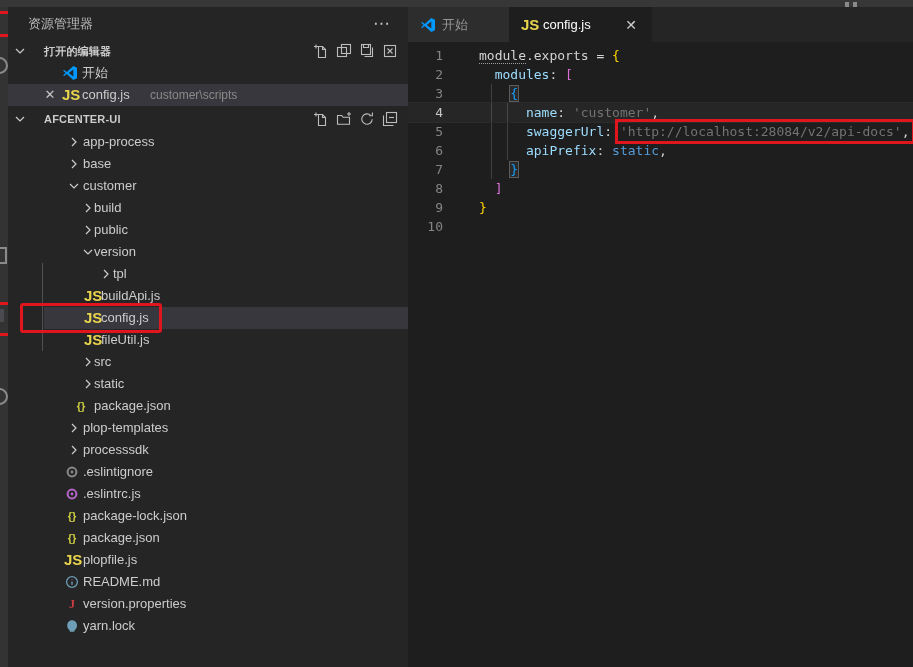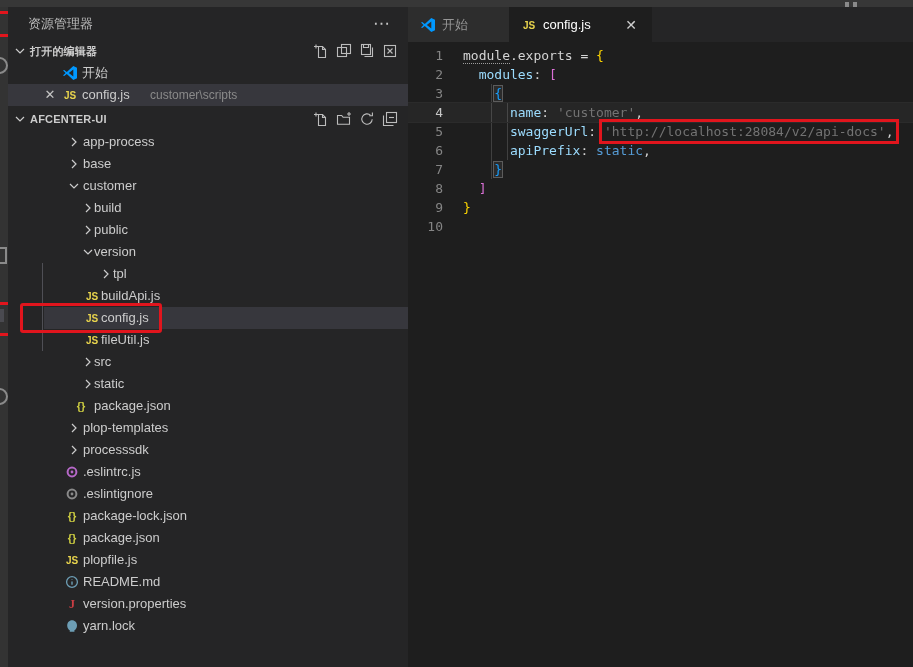--- a/index.html
+++ b/index.html
@@ -18,21 +18,21 @@
   .frag-sq{left:-8px;top:240px;width:11px;height:13px;border:2px solid #8a8a8a;}
   .frag-red2{left:-14px;top:295px;width:20px;height:28px;border:3px solid #e1151d;border-radius:2px;}
   .frag-darksq{left:-6px;top:302px;width:10px;height:13px;background:#4a4a50;}
   
   .sidebar{position:absolute;left:8px;top:7px;width:400px;height:660px;background:#252526;color:#cccccc;overflow:hidden;}
   .sb-title{height:33px;line-height:33px;padding-left:20px;font-size:13px;color:#bbbbbb;position:relative;}
   .sb-more{position:absolute;right:18px;top:0;font-size:17px;color:#c5c5c5;cursor:pointer;line-height:33px;}
   .sec-header{height:22px;display:flex;align-items:center;font-size:11px;font-weight:700;color:#cccccc;position:relative;}
   .sec-header.ws{height:25px;}
   .sec-chev{width:16px;height:16px;margin-left:4px;flex:none;display:flex;align-items:center;justify-content:center;}
-  .sec-label{margin-left:2px;letter-spacing:.2px;}
+  .sec-label{margin-left:16px;letter-spacing:.2px;}
   .actions{position:absolute;right:10px;display:flex;gap:7px;}
   .action{width:16px;height:16px;cursor:pointer;opacity:.95;}
   
   .oe-item{height:22px;position:relative;font-size:13px;color:#cccccc;}
   .oe-item.selected{background:#37373d;}
   .oe-close{position:absolute;left:34px;top:3px;width:16px;height:16px;color:#c5c5c5;font-size:13px;
             text-align:center;line-height:16px;cursor:pointer;}
   .oe-ic{position:absolute;top:3px;width:16px;height:16px;}
   .oe-name{position:absolute;left:74px;top:0;line-height:22px;}
   .oe-path{position:absolute;left:142px;top:0;line-height:22px;font-size:12px;color:#8a8a8a;}
@@ -40,38 +40,38 @@
   .tree{position:relative;padding-left:36px;}
   .tree-row{height:22px;position:relative;font-size:13px;color:#cccccc;cursor:pointer;}
   .tree-row.selected{background:#37373d;}
   .t-chev{position:absolute;top:3px;width:16px;height:16px;}
   .t-ic{position:absolute;top:3px;width:16px;height:16px;text-align:center;}
   .t-name{position:absolute;top:0;line-height:22px;white-space:nowrap;}
   .tree-guide{position:absolute;left:34px;top:256px;width:1px;height:88px;background:#4f4f55;}
   .sb-redbox{position:absolute;left:12px;top:296px;width:142px;height:30px;border:3px solid #e1151d;
              border-radius:3px;box-sizing:border-box;pointer-events:none;z-index:5;}
   
-  .ic-js{font-weight:700;font-size:10px;color:#e8d44d;line-height:16px;display:inline-block;width:16px;text-align:center;}
+  .ic-js{font-weight:700;font-size:15px;color:#e8d44d;line-height:16px;display:inline-block;width:16px;text-align:center;}
   .ic-json{font-weight:700;font-size:11px;color:#cbcb41;line-height:16px;display:inline-block;width:16px;text-align:center;}
   .ic-java{font-weight:700;font-size:12px;color:#cc3e44;line-height:16px;display:inline-block;width:16px;text-align:center;font-family:"Liberation Serif",serif;}
   
   .editor{position:absolute;left:408px;top:7px;width:505px;height:660px;background:#1e1e1e;}
   .tabbar{height:35px;background:#252526;display:flex;}
   .tab{box-sizing:border-box;display:flex;align-items:center;padding:0 12px;font-size:13px;gap:6px;cursor:pointer;}
   .tab.inactive{width:101px;background:#2d2d2d;color:#969696;}
   .tab.active{width:143px;background:#1e1e1e;color:#ffffff;}
   .tab .tab-ic{width:16px;height:16px;flex:none;}
   .tab-close{margin-left:auto;color:#cfcfcf;font-size:14px;width:18px;text-align:center;cursor:pointer;}
   .code{position:absolute;left:0;top:35px;right:0;bottom:0;padding-top:4px;
         font-family:"DejaVu Sans Mono",monospace;font-size:13px;line-height:19px;}
   .code-line{display:flex;height:19px;white-space:pre;position:relative;}
   .code-line.line-active{background:rgba(255,255,255,.04);box-shadow:0 -1px 0 #2b2b2b,0 1px 0 #2b2b2b;}
   .gutter{width:35px;flex:none;text-align:right;color:#858585;}
   .line-active .gutter{color:#c6c6c6;}
-  .line-text{margin-left:20px;}
+  .line-text{margin-left:36px;}
   .c-fg{color:#d4d4d4}.c-prop{color:#9cdcfe}.c-str{color:#737373}.c-kw{color:#569cd6}
   .c-b1{color:#ffd700}.c-b2{color:#da70d6}.c-b3{color:#179fff}
   .tok-u{border-bottom:1px dotted #9d9d9d;}
   .tok-m{outline:1px solid #5c5c5c;background:rgba(130,130,130,.14);}
   .red-group{outline:3px solid #e1151d;outline-offset:2px;}
   .iguide{position:absolute;width:1px;background:#404040;}
   .ig1{left:83px;top:42px;height:95px;}
   .ig2{left:99px;top:61px;height:57px;}
   svg{display:block;}
 </style>
@@ -295,34 +295,34 @@
           <span class="t-chev" style="left: 22px;">
             <svg width="16" height="16" viewBox="0 0 16 16">
               <path fill="none" stroke="#cccccc" stroke-width="1.2" d="M6 4l4 4-4 4"></path>
             </svg>
           </span>
           <span class="t-name" style="left: 39px;">processsdk</span>
         </div>
         <div class="tree-row">
           <span class="t-ic" style="left: 20px;">
             <svg width="16" height="16" viewBox="0 0 16 16">
+              <circle cx="8" cy="8" r="4.4" fill="none" stroke="#8a8a8a" stroke-width="2"></circle>
+              <circle cx="8" cy="8" r="1.4" fill="#8a8a8a"></circle>
+            </svg>
+          </span>
+          <span class="t-name" style="left: 39px;">.eslintignore</span>
+        </div>
+        <div class="tree-row">
+          <span class="t-ic" style="left: 20px;">
+            <svg width="16" height="16" viewBox="0 0 16 16">
               <circle cx="8" cy="8" r="4.4" fill="none" stroke="#b668c8" stroke-width="2"></circle>
               <circle cx="8" cy="8" r="1.4" fill="#b668c8"></circle>
             </svg>
           </span>
           <span class="t-name" style="left: 39px;">.eslintrc.js</span>
-        </div>
-        <div class="tree-row">
-          <span class="t-ic" style="left: 20px;">
-            <svg width="16" height="16" viewBox="0 0 16 16">
-              <circle cx="8" cy="8" r="4.4" fill="none" stroke="#8a8a8a" stroke-width="2"></circle>
-              <circle cx="8" cy="8" r="1.4" fill="#8a8a8a"></circle>
-            </svg>
-          </span>
-          <span class="t-name" style="left: 39px;">.eslintignore</span>
         </div>
         <div class="tree-row">
           <span class="t-ic" style="left: 20px;"><span class="ic-json">{}</span></span>
           <span class="t-name" style="left: 39px;">package-lock.json</span>
         </div>
         <div class="tree-row">
           <span class="t-ic" style="left: 20px;"><span class="ic-json">{}</span></span>
           <span class="t-name" style="left: 39px;">package.json</span>
         </div>
         <div class="tree-row">

